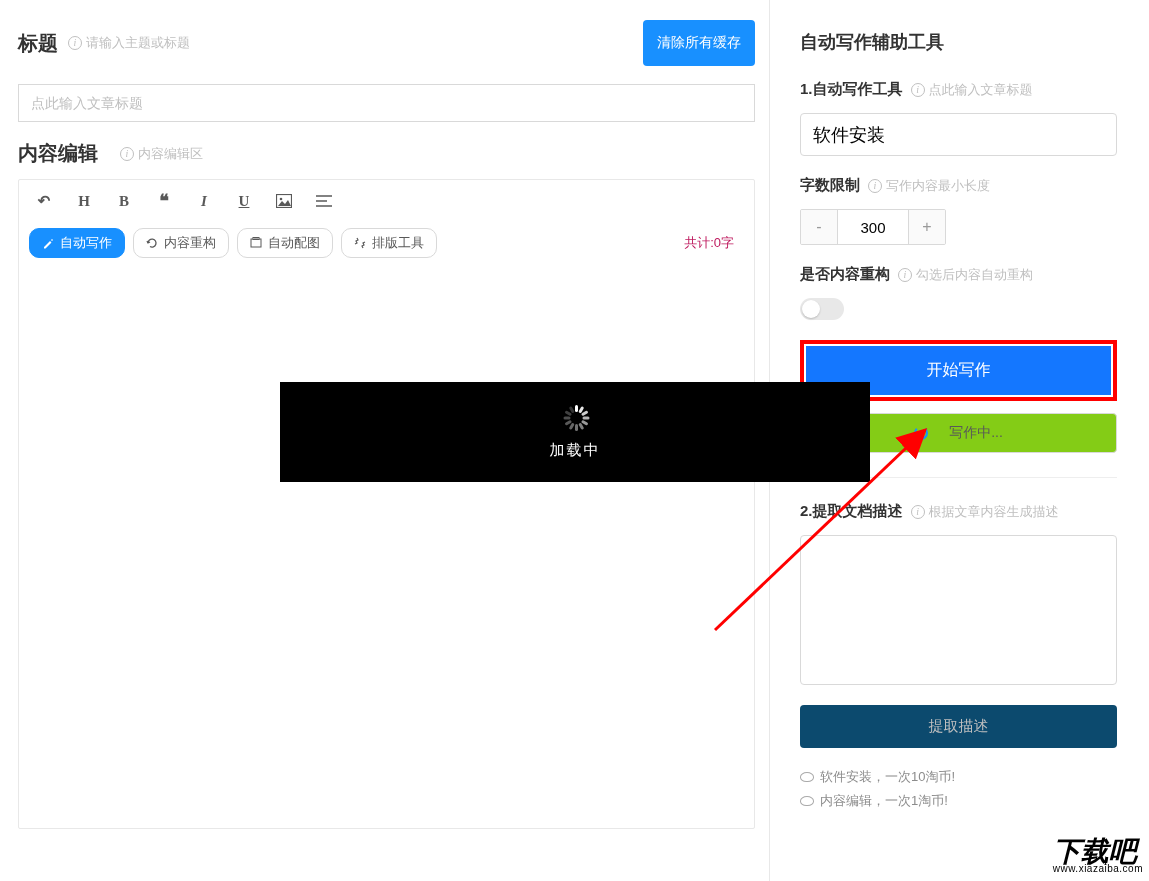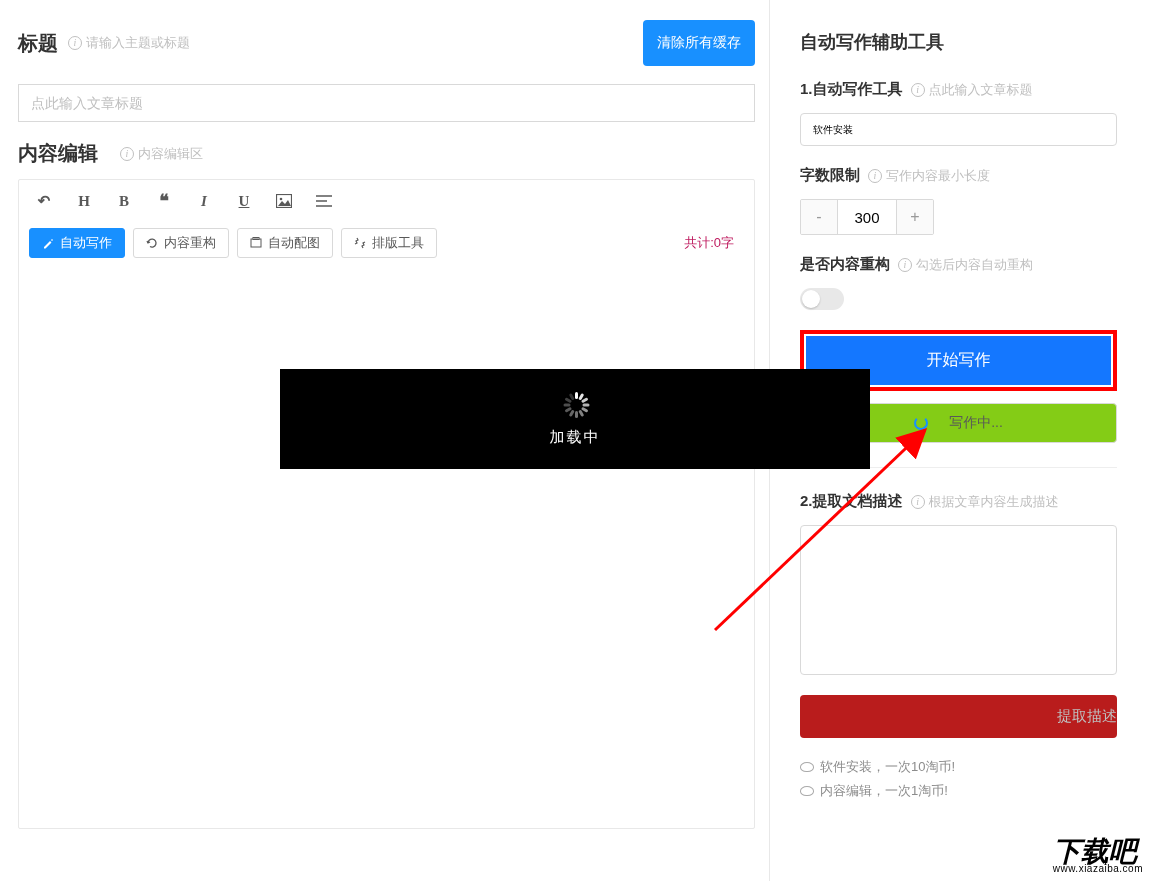--- a/index.html
+++ b/index.html
@@ -17,52 +17,52 @@
 
 .input-box { width:100%; border:1px solid #d9d9d9; border-radius:0; padding:10px 12px; font-size:14px; color:#333; }
 .input-box::placeholder { color:#bfbfbf; }
 
 .content-label-row { display:flex; align-items:center; gap:22px; margin:18px 0 12px; }
 
 .editor { border:1px solid #e8e8e8; border-radius:2px; }
 .toolbar1 { display:flex; align-items:center; gap:18px; padding:10px 14px; color:#595959; }
 .tb-btn { background:none; border:none; cursor:pointer; font-size:15px; color:#595959; display:inline-flex; align-items:center; justify-content:center; width:22px; height:22px; font-family: Georgia, "Times New Roman", serif; font-weight:600;}
 .toolbar2 { display:flex; align-items:center; gap:8px; padding:6px 10px 10px; }
-.act-btn { border:1px solid #d9d9d9; background:#fff; border-radius:3px; padding:5px 12px; font-size:13px; color:#595959; cursor:pointer; display:inline-flex; align-items:center; gap:6px; }
+.act-btn { border:1px solid #d9d9d9; background:#fff; border-radius:10px; padding:5px 12px; font-size:13px; color:#595959; cursor:pointer; display:inline-flex; align-items:center; gap:6px; }
 .act-btn.primary { background:#1890ff; color:#fff; border-color:#1890ff; }
 .counter { margin-left:auto; padding-right:10px; font-size:13px; color:#be185d; }
 .sm-icon { display:inline-block; width:12px; height:12px; }
 .editor-body { min-height: 560px; }
 
 .side h2 { font-size:18px; font-weight:700; margin-bottom:26px; }
 .sec-title-row { display:flex; align-items:center; gap:8px; margin-bottom:14px; }
 .sec-title { font-size:15px; font-weight:700; }
-.side-input { width:100%; border:1px solid #d9d9d9; border-radius:4px; padding:10px 12px; font-size:10px; }
+.side-input { width:100%; border:1px solid #d9d9d9; border-radius:4px; padding:10px 12px; font-size:18px; }
 .block { margin-bottom:20px; }
 
 .stepper { display:inline-flex; border:1px solid #d9d9d9; border-radius:2px; overflow:hidden; }
 .step-btn { width:36px; height:34px; background:#fafafa; border:none; cursor:pointer; font-size:16px; color:#999; }
-.step-val { width:60px; text-align:center; border:none; border-left:1px solid #d9d9d9; border-right:1px solid #d9d9d9; font-size:15px; }
+.step-val { width:72px; text-align:center; border:none; border-left:1px solid #d9d9d9; border-right:1px solid #d9d9d9; font-size:15px; }
 
 .toggle { width:44px; height:22px; border-radius:11px; background:#e8e8e8; position:relative; cursor:pointer; }
 .toggle::after { content:""; position:absolute; width:18px; height:18px; border-radius:50%; background:#fff; top:2px; left:2px; box-shadow:0 1px 2px rgba(0,0,0,.2);}
 
 .start-wrap { border:4px solid #ff0000; padding:2px; margin-bottom:12px; }
 .start-btn { width:100%; background:#1477ff; color:#fff; border:none; padding:14px 0; font-size:16px; cursor:pointer; }
 .writing-btn { width:100%; background:#84cc16; border:1px solid #d9d9d9; border-radius:4px; padding:10px 0; font-size:14px; color:#595959; cursor:pointer; display:flex; align-items:center; justify-content:center; gap:21px; }
 .spinner-sm { width:14px; height:14px; border:2px solid #1890ff; border-top-color:transparent; border-radius:50%; animation:spin 1s linear infinite; display:inline-block;}
 
 .hr { border:none; border-top:1px solid #eee; margin:24px 0; }
 .textarea { width:100%; height:150px; border:1px solid #d9d9d9; border-radius:4px; resize:none; }
-.extract-btn { width:100%; background:#b91c1c; color:#bfbfbf; border:none; border-radius:4px; padding:12px 0; font-size:15px; margin-top:16px;text-align:right; }
+.extract-btn { width:100%; background:#0c4a6e; color:#bfbfbf; border:none; border-radius:4px; padding:12px 0; font-size:15px; margin-top:16px; }
 .footer-note { font-size:13px; color:#8c8c8c; margin-top:20px; display:flex; align-items:center; gap:6px;}
 .coin-icon { width:14px; height:10px; border:1.5px solid #aaa; border-radius:50% 50% 45% 45%; display:inline-block;}
 
 
-.overlay { position:absolute; left:280px; top:369px; width:590px; height:100px; background:#000; color:#fff; display:flex; flex-direction:column; align-items:center; justify-content:center; gap:10px; }
+.overlay { position:absolute; left:280px; top:382px; width:590px; height:100px; background:#000; color:#fff; display:flex; flex-direction:column; align-items:center; justify-content:center; gap:10px; }
 .ov-spinner { width:26px; height:26px; display:inline-block; position:relative;}
 .ov-spinner span { position:absolute; width:3px; height:7px; background:#fff; left:50%; top:0; transform-origin:50% 13px; border-radius:2px;}
 .ov-text { font-size:15px; letter-spacing:2px;}
 @keyframes spin { to { transform:rotate(360deg);} }
 
 
 .arrow-svg { position:absolute; left:700px; top:415px; width:280px; height:230px; pointer-events:none; }
 
 
 .watermark { position:absolute; right:0; bottom:6px; color:#000; font-weight:900; font-size:28px; font-style:italic; text-shadow:1px 1px 0 #fff, -1px -1px 0 #fff, 1px -1px 0 #fff, -1px 1px 0 #fff; line-height:0.9; padding:2px 6px; background:#fff;}

